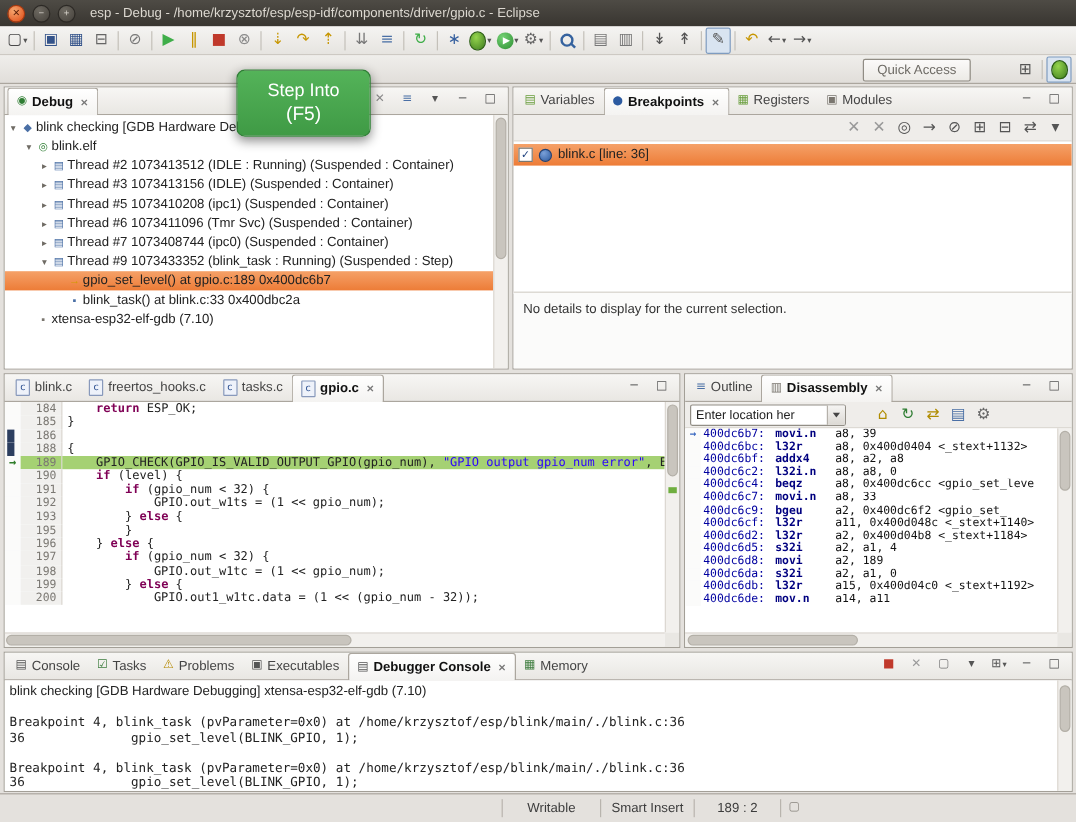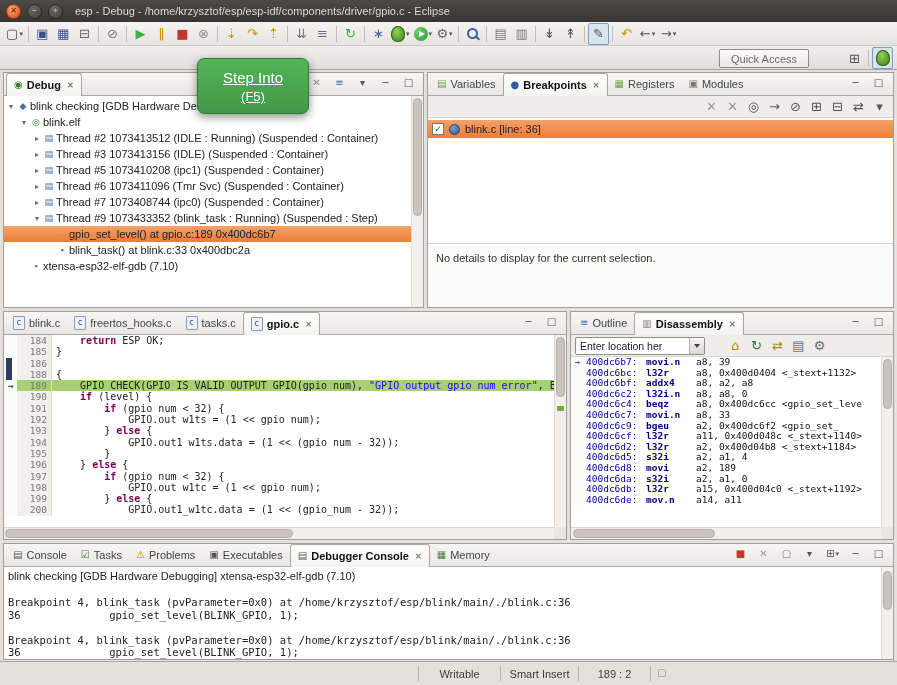--- a/index.html
+++ b/index.html
@@ -40,23 +40,23 @@
   .ic-bug{width:12px;height:14px;display:inline-block;background:radial-gradient(ellipse at 40% 30%,#95d54e,#3f7d1f);
     border:1px solid #2c5f14;border-radius:50% 50% 45% 45%;}
   .ic-mag{width:14px;height:14px;display:inline-block;position:relative;}
   .ic-mag::before{content:"";position:absolute;left:1px;top:1px;width:7px;height:7px;border:2px solid #35629e;border-radius:50%;}
   .ic-mag::after{content:"";position:absolute;left:9px;top:10px;width:5px;height:2px;background:#35629e;transform:rotate(45deg);}
 
   
   #step-tooltip{position:absolute;left:197px;top:58px;width:110px;height:54px;z-index:100;
     background:linear-gradient(#54b359,#3f9a45);border:1px solid #2f7d35;border-radius:7px;
     box-shadow:0 3px 9px rgba(0,0,0,.45);color:#fff;display:flex;flex-direction:column;
-    align-items:center;justify-content:center;text-decoration:underline;}
+    align-items:center;justify-content:center;}
   #step-tooltip .l1{font-size:15px;}
-  #step-tooltip .l2{font-size:13px;margin-top:3px;}
+  #step-tooltip .l2{font-size:16px;margin-top:3px;}
 
   
   .panel{position:absolute;background:#fff;border:1px solid #a39f97;box-sizing:border-box;}
   #debug-panel{left:3px;top:72px;width:421px;height:236px;}
   #bp-panel{left:427px;top:72px;width:467px;height:236px;}
   #editor-panel{left:3px;top:311px;width:564px;height:229px;}
   #disasm-panel{left:570px;top:311px;width:324px;height:229px;}
   #console-panel{left:3px;top:543px;width:891px;height:117px;}
 
   .tabbar{position:absolute;left:0;top:0;right:0;height:23px;
@@ -483,21 +483,20 @@
     <div id="editor-lines">
         <div class="crow"><span class="ann"></span><span class="num">184</span><span class="code">    <span class="kw">return</span> ESP_OK;</span></div>
         <div class="crow"><span class="ann"></span><span class="num">185</span><span class="code">}</span></div>
         <div class="crow"><span class="ann"><span class="marker"></span></span><span class="num">186</span><span class="code"></span></div>
         <div class="crow"><span class="ann"><span class="marker"></span></span><span class="num">188</span><span class="code">{</span></div>
         <div class="crow cur"><span class="ann"><span class="ip">→</span></span><span class="num">189</span><span class="code">    GPIO_CHECK(GPIO_IS_VALID_OUTPUT_GPIO(gpio_num), <span class="str">"GPIO output gpio_num error"</span>, ESP</span></div>
         <div class="crow"><span class="ann"></span><span class="num">190</span><span class="code">    <span class="kw">if</span> (level) {</span></div>
         <div class="crow"><span class="ann"></span><span class="num">191</span><span class="code">        <span class="kw">if</span> (gpio_num &lt; 32) {</span></div>
         <div class="crow"><span class="ann"></span><span class="num">192</span><span class="code">            GPIO.out_w1ts = (1 &lt;&lt; gpio_num);</span></div>
         <div class="crow"><span class="ann"></span><span class="num">193</span><span class="code">        } <span class="kw">else</span> {</span></div>
-        <div class="crow"><span class="ann"></span><span class="num">194</span><span class="code">            GPIO.out1_w1ts.data = (1 &lt;&lt; (gpio_num - 32));</span></div>
         <div class="crow"><span class="ann"></span><span class="num">195</span><span class="code">        }</span></div>
         <div class="crow"><span class="ann"></span><span class="num">196</span><span class="code">    } <span class="kw">else</span> {</span></div>
         <div class="crow"><span class="ann"></span><span class="num">197</span><span class="code">        <span class="kw">if</span> (gpio_num &lt; 32) {</span></div>
         <div class="crow"><span class="ann"></span><span class="num">198</span><span class="code">            GPIO.out_w1tc = (1 &lt;&lt; gpio_num);</span></div>
         <div class="crow"><span class="ann"></span><span class="num">199</span><span class="code">        } <span class="kw">else</span> {</span></div>
         <div class="crow"><span class="ann"></span><span class="num">200</span><span class="code">            GPIO.out1_w1tc.data = (1 &lt;&lt; (gpio_num - 32));</span></div>
       </div>
     <div id="editor-vsb" class="vsb">
       <div class="thumb" style="top:2px;height:30%;"></div>
       <div class="mark-green"></div>

